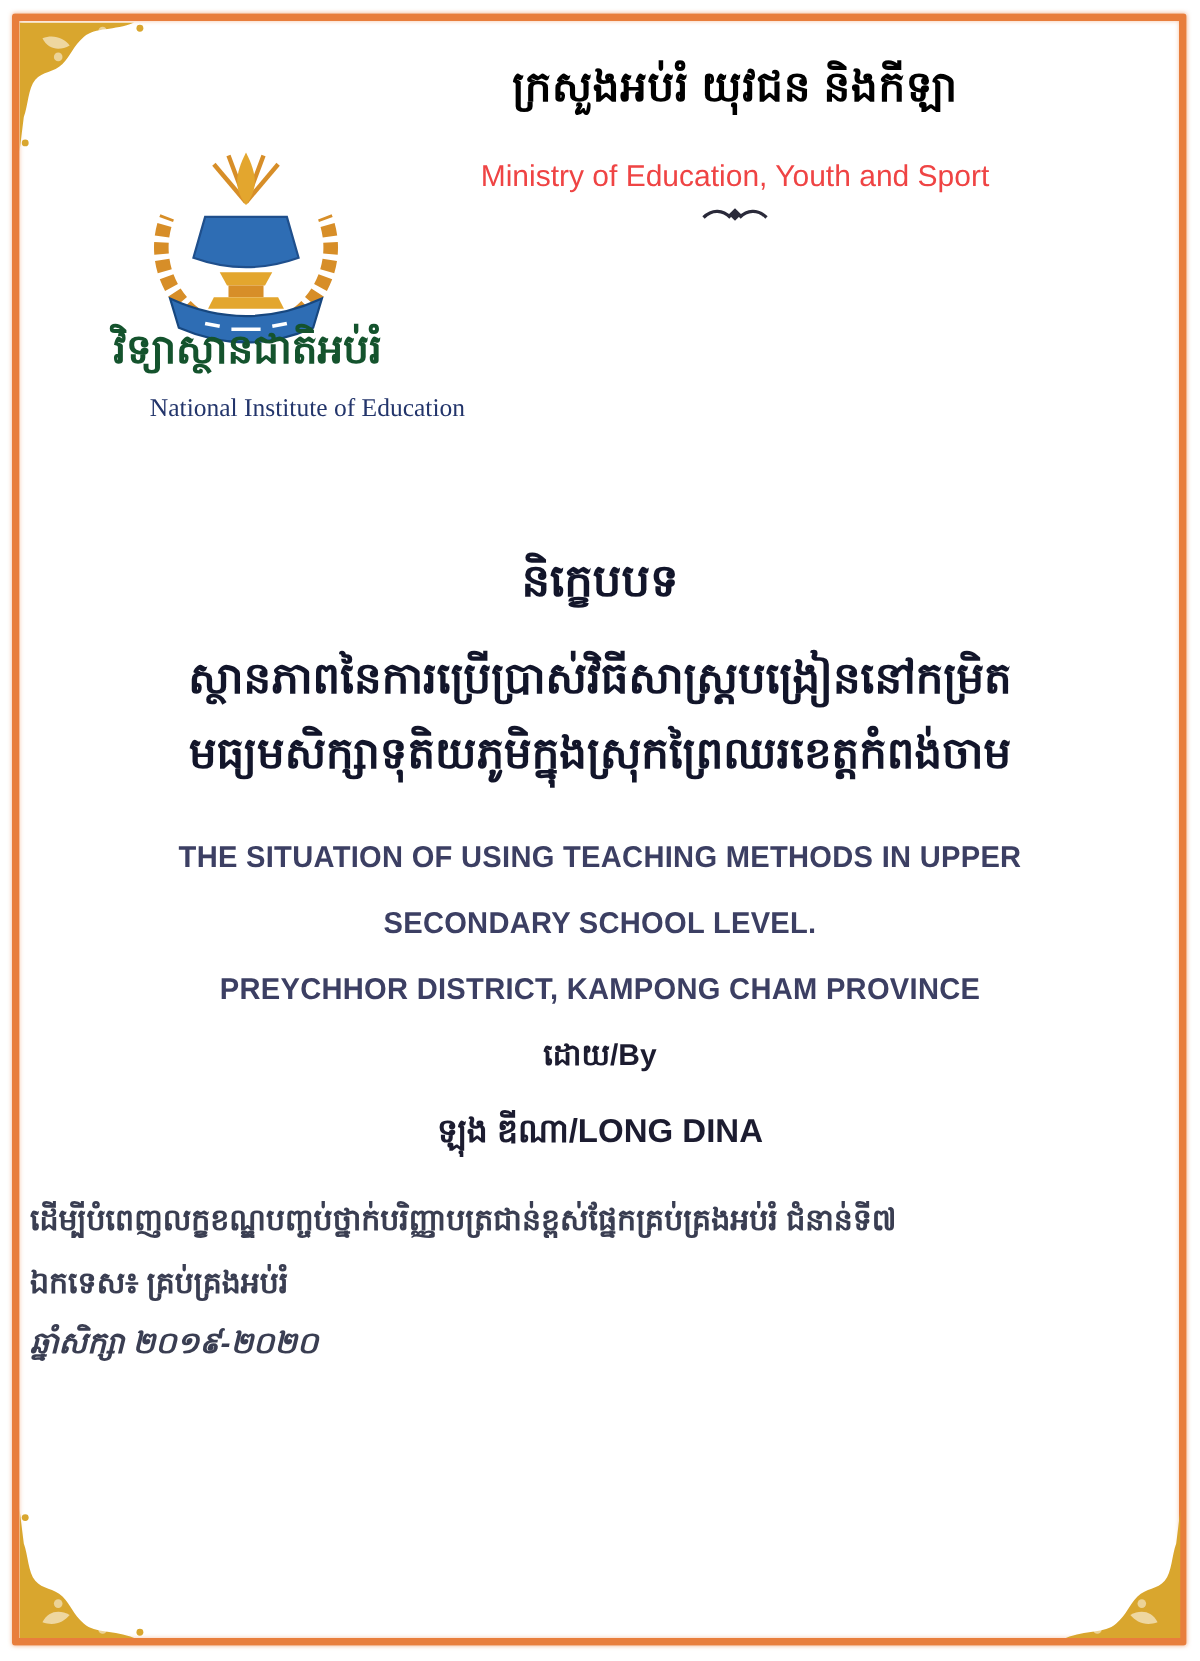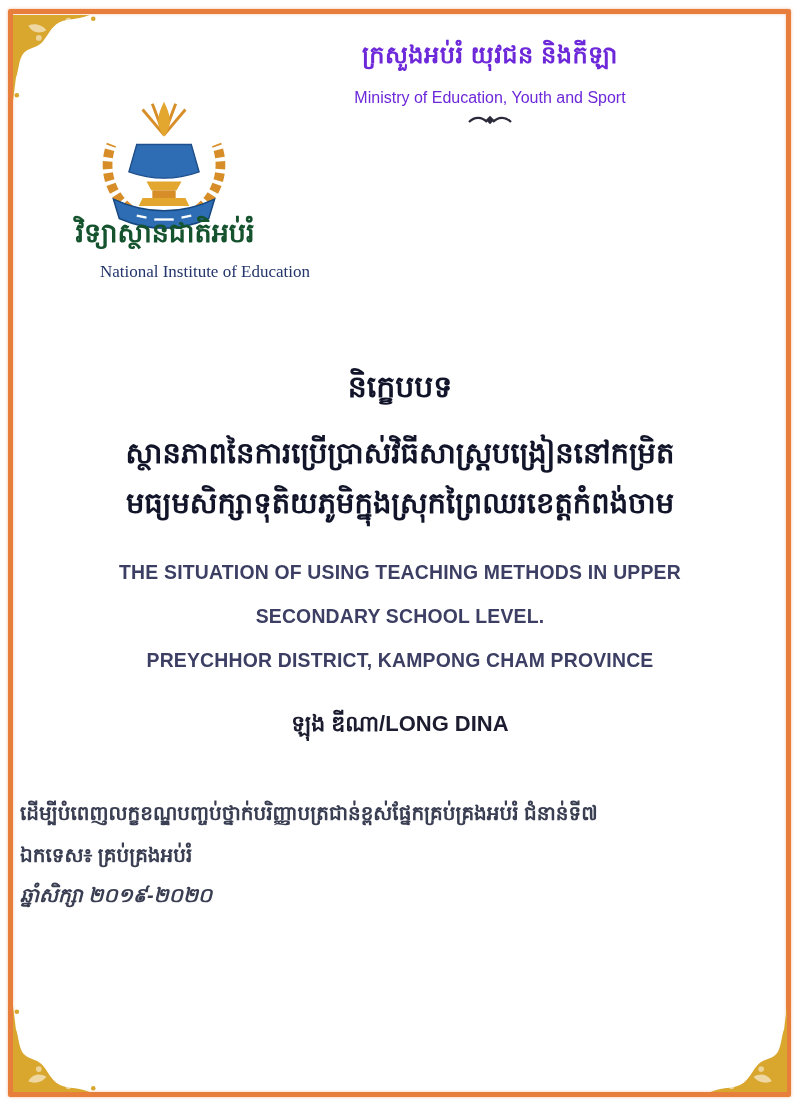--- a/index.html
+++ b/index.html
@@ -11,22 +11,22 @@
     position:absolute;left:8px;top:9px;right:9px;bottom:10px;
     border:5px solid #E87E3C;border-radius:2px;
     box-shadow:0 0 3px rgba(232,126,60,.55), inset 0 0 3px rgba(232,126,60,.45);
   }
   .corner{position:absolute;width:86px;height:86px;}
   .corner.tl{left:13px;top:15px;}
   .corner.bl{left:13px;top:1006px;transform:scaleY(-1);}
   .corner.br{left:701px;top:1006px;transform:scale(-1,-1);}
 
   .ministry{position:absolute;left:260px;top:40px;width:460px;text-align:center;}
-  .ministry-kh{font-size:24px;font-weight:bold;color:#6d28d9;letter-spacing:.5px;}
-  .ministry-en{margin-top:14px;font-size:16px;color:#6d28d9;}
+  .ministry-kh{font-size:28px;font-weight:bold;color:#000000;letter-spacing:.5px;}
+  .ministry-en{margin-top:26px;font-size:20px;color:#ef4444;}
   .divider{display:block;margin:6px auto 0 auto;}
 
   .emblem{position:absolute;left:86px;top:92px;}
   .inst-kh{position:absolute;left:30px;top:216px;width:270px;text-align:center;
     font-size:27px;font-weight:bold;color:#14532d;}
   .inst-en{position:absolute;left:20px;top:262px;width:290px;text-align:right;
     font-family:"Liberation Serif",serif;font-size:17px;color:#23356b;}
 
   .title-block{position:absolute;left:25px;top:368px;width:750px;text-align:center;color:#12152a;}
   .thesis-kh{font-size:30px;font-weight:bold;}
@@ -118,20 +118,21 @@
       <div>មធ្យមសិក្សាទុតិយភូមិក្នុងស្រុកព្រៃឈរខេត្តកំពង់ចាម</div>
     </div>
     <div class="title-en">
       <div>THE SITUATION OF USING TEACHING METHODS IN UPPER</div>
       <div>SECONDARY SCHOOL LEVEL.</div>
       <div>PREYCHHOR DISTRICT, KAMPONG CHAM PROVINCE</div>
     </div>
   </main>
 
   <section class="author">
+    <div class="by-label">ដោយ/By</div>
     <div class="author-name">ឡុង ឌីណា/LONG DINA</div>
   </section>
 
   <section class="footer-block">
     <div class="req-line">ដើម្បីបំពេញលក្ខខណ្ឌបញ្ចប់ថ្នាក់បរិញ្ញាបត្រជាន់ខ្ពស់ផ្នែកគ្រប់គ្រងអប់រំ ជំនាន់ទី៧</div>
     <div class="spec-line">ឯកទេស៖ គ្រប់គ្រងអប់រំ</div>
     <div class="year-line">ឆ្នាំសិក្សា ២០១៩-២០២០</div>
   </section>
 
 </div>

